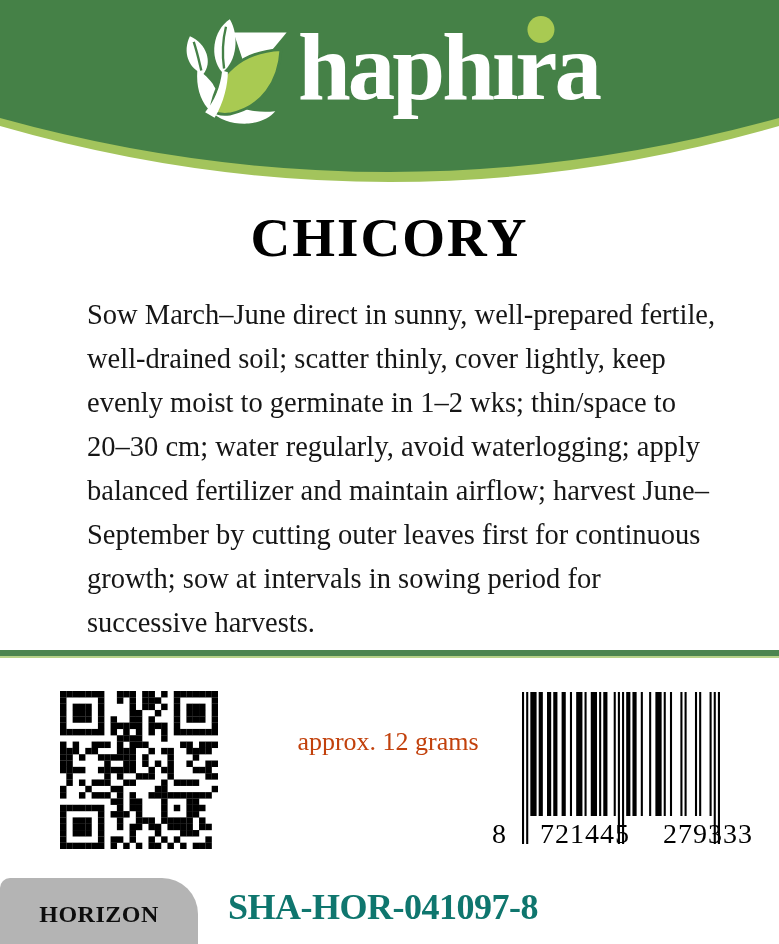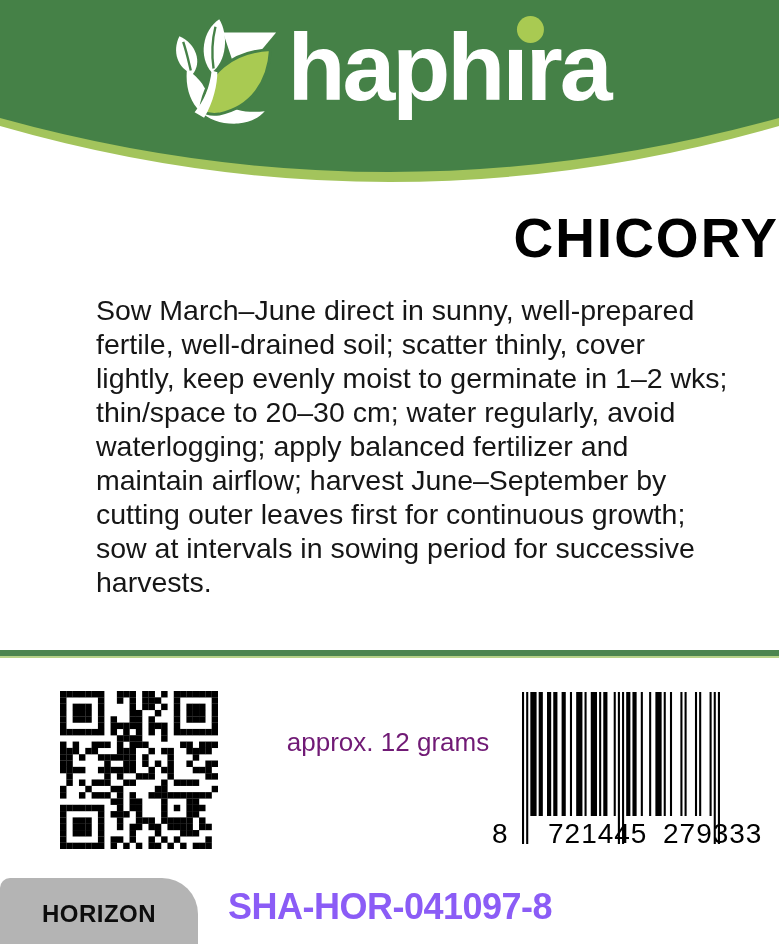--- a/index.html
+++ b/index.html
@@ -1,64 +1,64 @@
 <!DOCTYPE html>
 <html><head>
 <meta charset="utf-8">
 <style>
   html,body{margin:0;padding:0;background:#ffffff;}
   .label{
     position:relative;width:779px;height:944px;background:#ffffff;overflow:hidden;
-    font-family:Liberation Sans, sans-serif;color:#111;
+    font-family:Liberation Serif, serif;color:#111;
   }
   
   .header{position:absolute;top:0;left:0;width:779px;height:190px;}
   .header svg.arc{position:absolute;top:0;left:0;}
   .logo{position:absolute;top:6px;left:50%;transform:translateX(-50%);display:flex;align-items:flex-start;}
   .logo-mark{width:128px;height:124px;margin-top:10px;}
   .wordmark-wrap{position:relative;margin-left:-10px;}
   .wordmark{
     font-size:95px;line-height:95px;font-weight:bold;letter-spacing:-3px;
     color:#ffffff;margin-top:14px;display:block;white-space:nowrap;
   }
   .idot{position:absolute;width:27px;height:27px;border-radius:50%;top:10px;left:229px;}
   
   .title{
-    position:absolute;top:206px;left:0;width:779px;text-align:right;
+    position:absolute;top:206px;left:0;width:779px;text-align:center;
     font-size:55px;font-weight:bold;letter-spacing:2px;color:#000;
   }
   .desc{
-    position:absolute;top:293px;left:96px;width:632px;
-    font-size:28.5px;line-height:34px;color:#161616;
+    position:absolute;top:293px;left:87px;width:632px;
+    font-size:28.5px;line-height:44px;color:#161616;
   }
   
   .divider{position:absolute;top:650px;left:0;width:779px;height:6px;border-bottom:2px solid #b7d289;}
   
   .qr{position:absolute;top:691px;left:60px;width:158px;height:158px;}
   .weight{
     position:absolute;top:727px;left:240px;width:296px;text-align:center;
-    font-size:26px;color:#701a75;
+    font-size:26px;color:#c2410c;
   }
   .barcode{position:absolute;top:692px;left:488px;width:250px;height:166px;}
   .barcode svg{position:absolute;top:0;left:34px;}
   .bc-digit{
     position:absolute;top:126px;font-size:28px;color:#000;letter-spacing:1px;white-space:nowrap;
   }
   .bc-first{left:4px;}
-  .bc-g1{left:60px;width:84px;text-align:right;}
+  .bc-g1{left:52px;width:84px;text-align:right;}
   .bc-g2{left:142px;width:84px;text-align:center;margin-left:33px;}
   
   .variety-tab{
     position:absolute;left:0;top:878px;width:198px;height:72px;
     border-radius:10px 36px 0 0;display:flex;align-items:center;justify-content:center;
   }
   .variety-tab span{font-size:24px;font-weight:bold;letter-spacing:0.5px;color:#0d0d0d;}
   .sku{
     position:absolute;left:228px;top:878px;height:58px;display:flex;align-items:center;
-    font-size:36px;font-weight:bold;letter-spacing:-0.5px;color:#8b5cf6;
+    font-size:36px;font-weight:bold;letter-spacing:-0.5px;color:#0f766e;
   }
 </style>
 </head>
 <body>
 
 <div class="label">
 
   <div class="header">
     <svg class="arc" width="779" height="190" viewBox="0 0 779 190">
       <path id="arc-light" d="M0,0 H779 V126 Q389.5,238 0,126 Z" fill="#a3c45c"></path>

